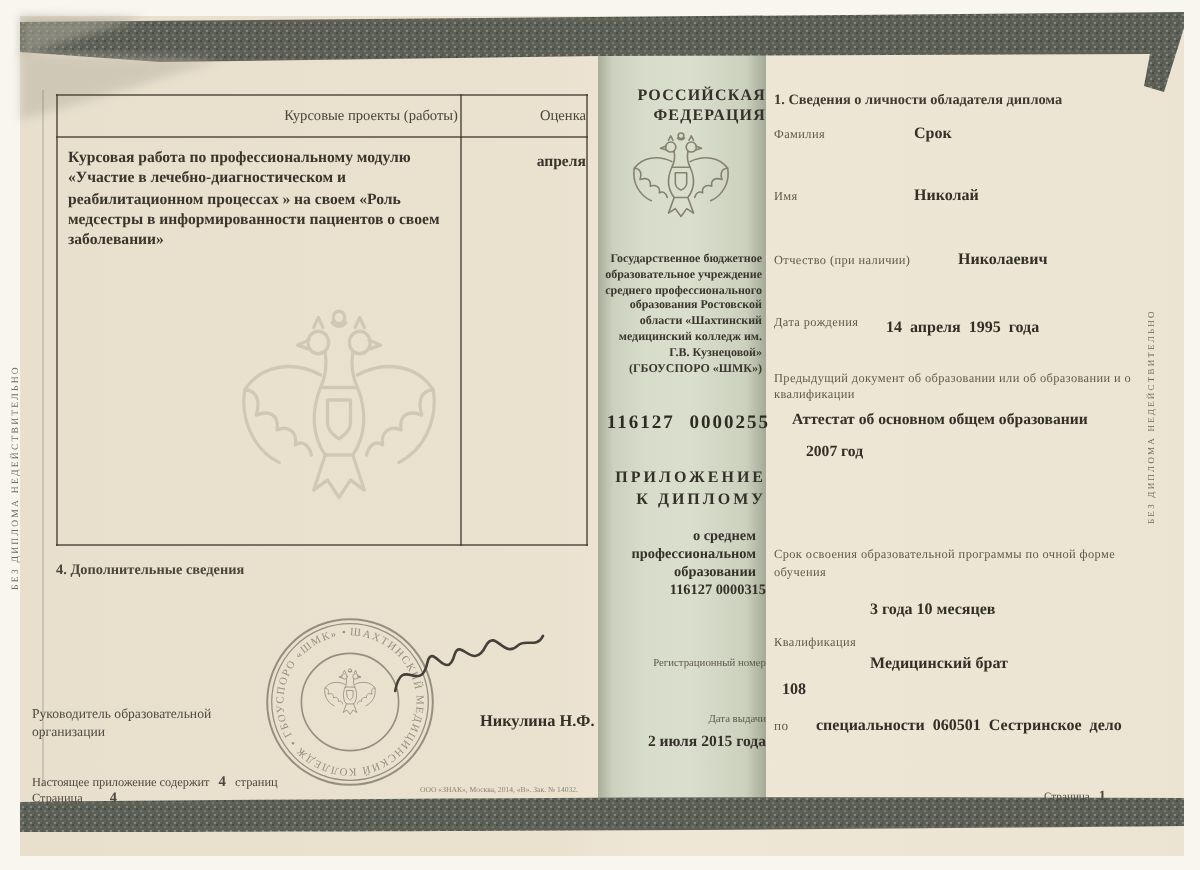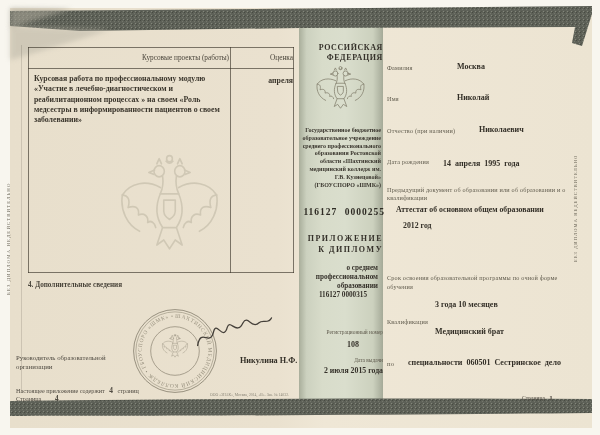--- a/index.html
+++ b/index.html
@@ -124,44 +124,45 @@
   <div class="txt ctr" style="left:299px;top:43px;width:84px;font-size:8px;font-weight:bold;letter-spacing:.6px;line-height:1.3;color:#35312a">РОССИЙСКАЯ ФЕДЕРАЦИЯ</div>
 
   <div class="txt ctr" style="left:301px;top:127px;width:80px;font-size:6px;font-weight:bold;line-height:1.3;color:#3a362e">Государственное бюджетное образовательное учреждение среднего профессионального образования Ростовской области «Шахтинский медицинский колледж им. Г.В. Кузнецовой» (ГБОУСПОРО «ШМК»)</div>
 
   <div class="txt ctr" style="left:297px;top:206px;width:88px;font-size:9.5px;font-weight:bold;letter-spacing:1px;word-spacing:4px;color:#2e2b24">116127 0000255</div>
 
   <div class="txt ctr" style="left:299px;top:233px;width:84px;font-size:8px;font-weight:bold;letter-spacing:1.5px;line-height:1.4;color:#35312a">ПРИЛОЖЕНИЕ К ДИПЛОМУ</div>
 
   <div class="txt ctr" style="left:304px;top:264px;width:74px;font-size:7.2px;font-weight:bold;line-height:1.25;color:#35312a">о среднем профессиональном образовании</div>
 
-  <div class="txt ctr" style="left:299px;top:291px;width:68px;font-size:7.2px;font-weight:bold;color:#35312a">116127 0000315</div>
+  <div class="txt ctr" style="left:299px;top:291px;width:84px;font-size:7.2px;font-weight:bold;color:#35312a">116127 0000315</div>
 
   <div class="txt ctr" style="left:299px;top:329px;width:84px;font-size:5.4px;color:#5d584b">Регистрационный номер</div>
-  <div class="txt ctr" style="left:299px;top:340px;width:60px;font-size:8px;font-weight:bold;color:#35312a">108</div>
+  <div class="txt ctr" style="left:299px;top:340px;width:104px;font-size:8px;font-weight:bold;color:#35312a">108</div>
 
   <div class="txt ctr" style="left:299px;top:357px;width:84px;font-size:5.4px;color:#5d584b">Дата выдачи</div>
   <div class="txt ctr" style="left:299px;top:366px;width:84px;font-size:7.8px;font-weight:bold;color:#35312a">2 июля 2015 года</div>
 
+  <div class="txt" style="left:387px;top:46px;font-size:7.2px;font-weight:bold;color:#3e3a31">1. Сведения о личности обладателя диплома</div>
 
   <div class="txt lab" style="left:387px;top:64px">Фамилия</div>
-  <div class="txt val" style="left:457px;top:62px">Москва</div>
+  <div class="txt val" style="left:457px;top:62px">Срок</div>
 
   <div class="txt lab" style="left:387px;top:95px">Имя</div>
   <div class="txt val" style="left:457px;top:93px">Николай</div>
 
   <div class="txt lab" style="left:387px;top:127px">Отчество (при наличии)</div>
   <div class="txt val" style="left:479px;top:125px">Николаевич</div>
 
   <div class="txt lab" style="left:387px;top:158px">Дата рождения</div>
   <div class="txt val" style="left:443px;top:159px;word-spacing:2px">14 апреля 1995 года</div>
 
   <div class="txt lab" style="left:387px;top:186px;width:200px;line-height:1.35">Предыдущий документ об образовании или об образовании и о квалификации</div>
   <div class="txt val" style="left:396px;top:205px;font-size:7.8px">Аттестат об основном общем образовании</div>
-  <div class="txt val" style="left:403px;top:221px;font-size:7.8px">2012 год</div>
+  <div class="txt val" style="left:403px;top:221px;font-size:7.8px">2007 год</div>
 
 
   <div class="txt lab" style="left:387px;top:274px;width:195px;line-height:1.4">Срок освоения образовательной программы по очной форме обучения</div>
   <div class="txt val" style="left:435px;top:300px">3 года 10 месяцев</div>
 
   <div class="txt lab" style="left:387px;top:318px">Квалификация</div>
   <div class="txt val" style="left:435px;top:327px">Медицинский брат</div>
 
   <div class="txt lab" style="left:387px;top:360px;font-size:6.6px">по</div>
   <div class="txt val" style="left:408px;top:358px;word-spacing:2px">специальности 060501 Сестринское дело</div>

